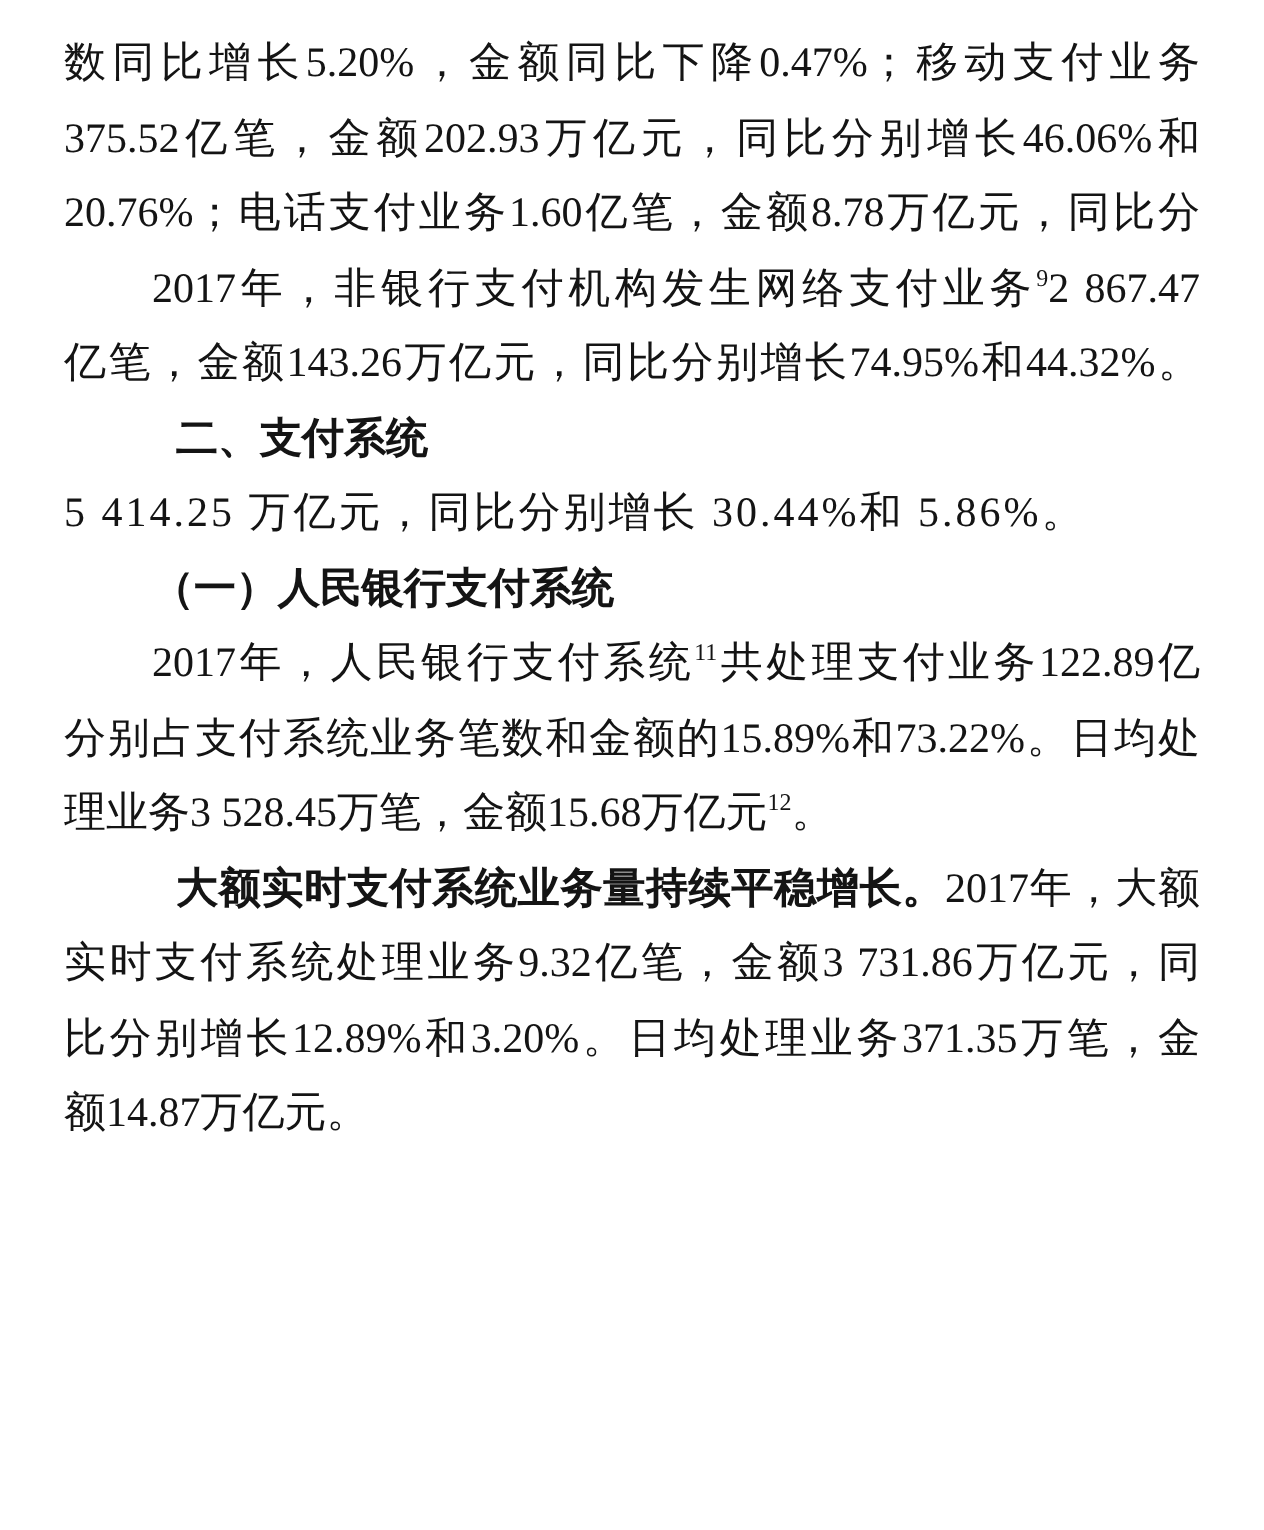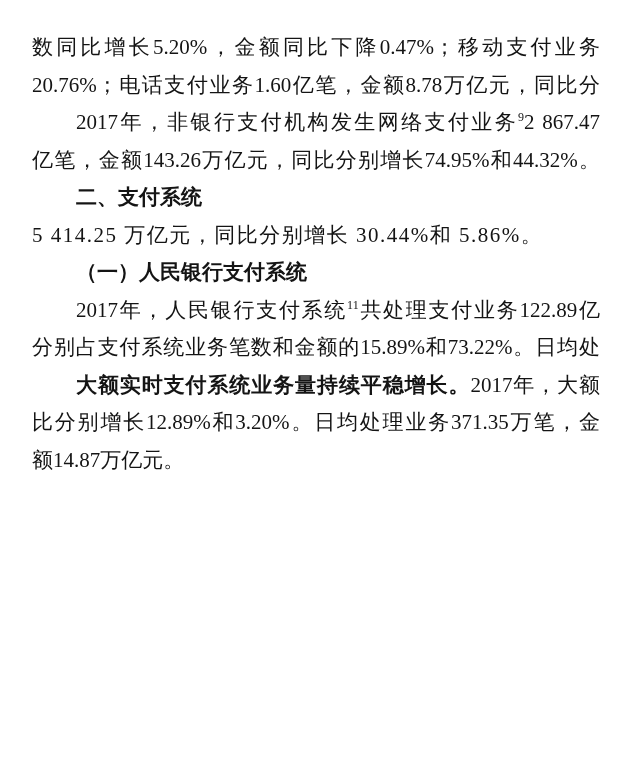--- a/index.html
+++ b/index.html
@@ -6,21 +6,21 @@
     margin: 0;
     padding: 0;
     background: #ffffff;
   }
   .page {
     position: relative;
     box-sizing: border-box;
     width: 632px;
     height: 630px;
     background: #ffffff;
-    padding: 29px 32px 0 32px;
+    padding: 13px 32px 0 32px;
     font-family: "Liberation Serif", "DejaVu Serif", serif;
     font-size: 21px;
     color: #141414;
     overflow: hidden;
   }
   .line {
     height: 37.5px;
     line-height: 37.5px;
     text-align: left;
   }
@@ -32,40 +32,44 @@
   .line.indent {
     text-indent: 44px;
   }
   .line.spaced {
     letter-spacing: 1.5px;
   }
   .seg { }
   .seg-hei {
     font-family: Liberation Mono, monospace;
     font-weight: bold;
+    margin-left: 12px;
   }
   .seg-kai {
     font-weight: bold;
   }
   sup.seg-sup {
     font-size: 12px;
     line-height: 0;
     vertical-align: super;
     letter-spacing: 0;
   }
 </style>
 </head>
 <body>
 
 <div class="page">
     <div class="line justify"><span class="seg">数同比增长5.20%，金额同比下降0.47%；移动支付业务</span></div>
+    <div class="line justify"><span class="seg">375.52亿笔，金额202.93万亿元，同比分别增长46.06%和</span></div>
     <div class="line justify"><span class="seg">20.76%；电话支付业务1.60亿笔，金额8.78万亿元，同比分</span></div>
     <div class="line justify indent"><span class="seg">2017年，非银行支付机构发生网络支付业务</span><sup class="seg-sup">9</sup><span class="seg">2 867.47</span></div>
     <div class="line justify"><span class="seg">亿笔，金额143.26万亿元，同比分别增长74.95%和44.32%。</span></div>
     <div class="line indent"><span class="seg-hei">二、支付系统</span></div>
     <div class="line spaced"><span class="seg">5 414.25 万亿元，同比分别增长 30.44%和 5.86%。</span></div>
     <div class="line indent"><span class="seg-kai">（一）人民银行支付系统</span></div>
     <div class="line justify indent"><span class="seg">2017年，人民银行支付系统</span><sup class="seg-sup">11</sup><span class="seg">共处理支付业务122.89亿</span></div>
     <div class="line justify"><span class="seg">分别占支付系统业务笔数和金额的15.89%和73.22%。日均处</span></div>
+    <div class="line"><span class="seg">理业务3 528.45万笔，金额15.68万亿元</span><sup class="seg-sup">12</sup><span class="seg">。</span></div>
     <div class="line justify indent"><span class="seg-hei">大额实时支付系统业务量持续平稳增长。</span><span class="seg">2017年，大额</span></div>
+    <div class="line justify"><span class="seg">实时支付系统处理业务9.32亿笔，金额3 731.86万亿元，同</span></div>
     <div class="line justify"><span class="seg">比分别增长12.89%和3.20%。日均处理业务371.35万笔，金</span></div>
     <div class="line"><span class="seg">额14.87万亿元。</span></div>
   </div>
 
 </body></html>

